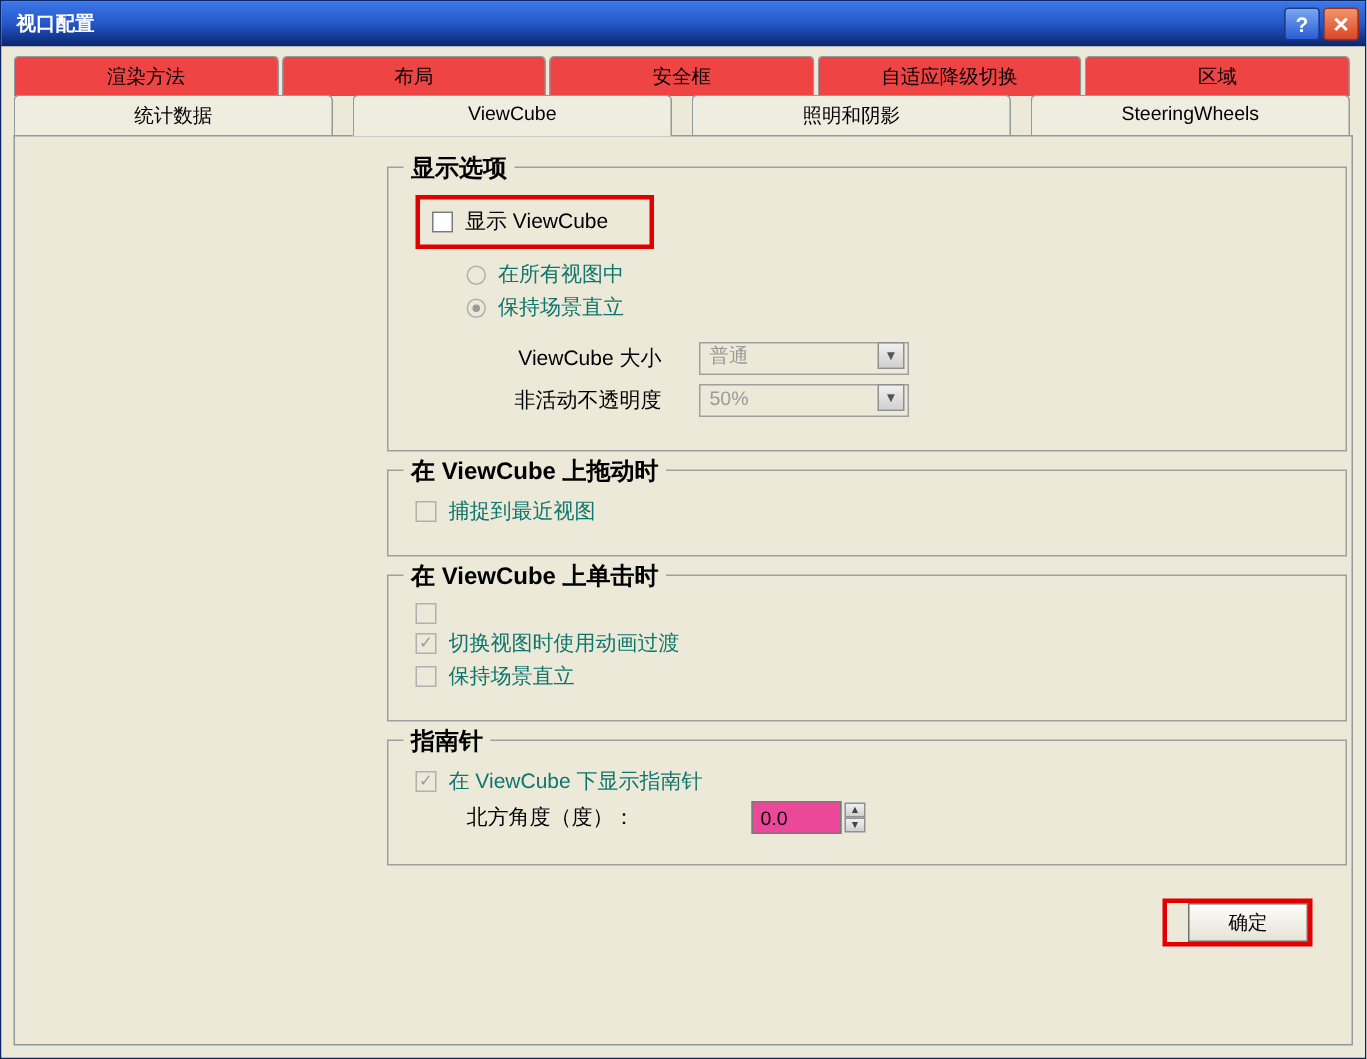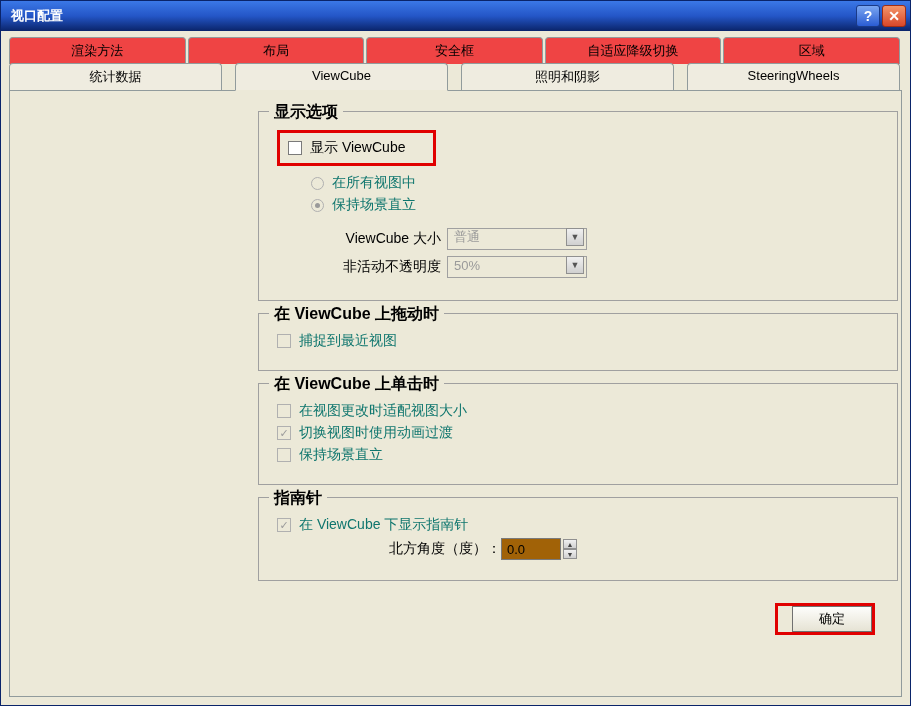--- a/index.html
+++ b/index.html
@@ -32,27 +32,27 @@
 .checkbox .mark { font-size: 11px; line-height: 1; color: #333; }
 .checkbox.disabled .mark { color: #9a9a9a; }
 .radio { width: 13px; height: 13px; border: 1px solid #7a7a7a; border-radius: 50%; background: #fff; margin-right: 8px; display: inline-flex; align-items: center; justify-content: center; flex: 0 0 13px; }
 .radio.disabled { border-color: #b0b0b0; background: #ece9d8; }
 .radio .dot { width: 5px; height: 5px; border-radius: 50%; background: #333; }
 .radio.disabled .dot { background: #9a9a9a; }
 label.dis { color: #0f766e; text-align: center; }
 label { font-size: 14px; }
 
 .formrow { display: flex; align-items: center; margin: 6px 0 6px 34px; }
-.formrow .flabel { width: 130px; text-align: right; margin-right: 6px; font-size: 14px; }
+.formrow .flabel { width: 130px; text-align: right; margin-right: 25px; font-size: 14px; }
 .combo { width: 140px; height: 22px; border: 1px solid #a0a0a0; background: #ece9d8; display: flex; align-items: center; padding: 0 2px 4px 6px; color: #9a9a9a; }
 .combo .ctext { flex: 1; font-size: 13px; }
 .combo .cbtn { width: 18px; height: 18px; border: 1px solid #909090; background: linear-gradient(#f0f0f0,#d0d0d0); display: flex; align-items: center; justify-content: center; font-size: 9px; color: #555; }
 
 .spinner { display: flex; align-items: center; }
-.spin-input { width: 60px; height: 22px; border: 1px solid #7a7a7a; background: #a16207; padding: 0 5px; display: flex; align-items: center; font-size: 13px; }
+.spin-input { width: 60px; height: 22px; border: 1px solid #7a7a7a; background: #ec4899; padding: 0 5px; display: flex; align-items: center; font-size: 13px; }
 .spin-btns { display: flex; flex-direction: column; margin-left: 2px; }
 .spin-btns div { width: 14px; height: 10px; border: 1px solid #909090; background: linear-gradient(#f0f0f0,#d0d0d0); font-size: 7px; display: flex; align-items: center; justify-content: center; color: #444; }
 
 .redbox { border: 3px solid #e00000; }
 
 .footer { display: flex; justify-content: flex-end; padding: 10px 8px 0 0; align-items: flex-end; }
 .btn { width: 80px; height: 26px; border: 1px solid #707070; background: linear-gradient(#fdfdfb,#e6e3d4); margin-left: 14px; display: flex; align-items: center; justify-content: center; font-size: 14px; }
 .btn-wrap { padding: 2px; }
 .btn-wrap.red { border: 3px solid #e00000; padding: 0; }
 
@@ -128,21 +128,20 @@
           <div class="row">
             <span class="checkbox disabled"></span>
             <label class="dis">捕捉到最近视图</label>
           </div>
         </div>
 
         <div class="fieldset">
           <div class="legend">在 ViewCube 上单击时</div>
           <div class="row">
             <span class="checkbox disabled"></span>
-            <label class="dis">在视图更改时适配视图大小</label>
           </div>
           <div class="row">
             <span class="checkbox disabled">
                 <span class="mark">✓</span>
               </span>
             <label class="dis">切换视图时使用动画过渡</label>
           </div>
           <div class="row">
             <span class="checkbox disabled"></span>
             <label class="dis">保持场景直立</label>
@@ -151,21 +150,21 @@
 
         <div class="fieldset">
           <div class="legend">指南针</div>
           <div class="row">
             <span class="checkbox disabled">
                 <span class="mark">✓</span>
               </span>
             <label class="dis">在 ViewCube 下显示指南针</label>
           </div>
           <div class="row" style="margin-left:34px;">
-            <div style="width:190px; font-size:14px;text-align:right;">北方角度（度）：</div>
+            <div style="width:190px; font-size:14px;">北方角度（度）：</div>
             <div class="spinner">
               <div class="spin-input">0.0</div>
               <div class="spin-btns">
                 <div>▲</div>
                 <div>▼</div>
               </div>
             </div>
           </div>
         </div>
 

